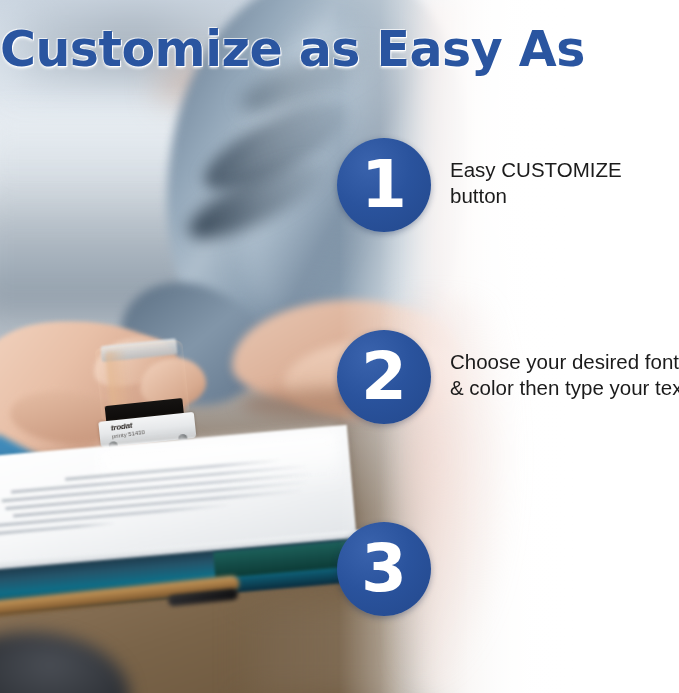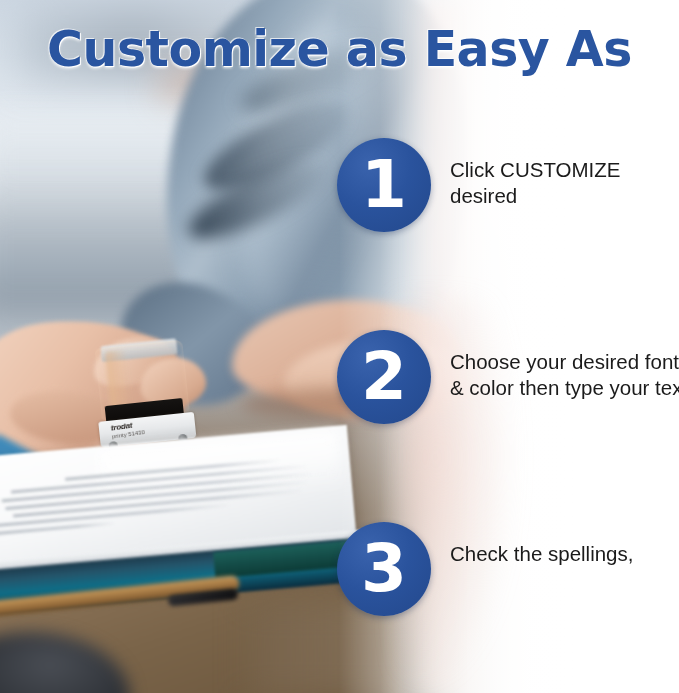--- a/index.html
+++ b/index.html
@@ -459,21 +459,21 @@
     background: radial-gradient(ellipse at 20% 40%, rgba(238,206,196,.55), rgba(238,206,196,0) 70%);
     filter: blur(12px);
     pointer-events: none;
   }
 
   
   .headline {
     position: absolute;
     left: 0; top: 22px;
     width: 679px;
-    text-align: center;
+    text-align: left;
     font-family: "DejaVu Sans", sans-serif;
     font-weight: bold;
     font-size: 49px;
     line-height: 56px;
     letter-spacing: -0.5px;
     color: #2a55a0;
     text-shadow:
       1px 1px 0 #ffffff,
       -1px -1px 0 rgba(255,255,255,.7),
       0 2px 3px rgba(255,255,255,.85);
@@ -587,33 +587,32 @@
     <div class="bg-glow-warm"></div>
     <div class="fade-right"></div>
     <div class="fade-right-warm"></div>
   </div>
 
   <div class="headline">Customize as Easy As</div>
 
   <div class="step step-1">
     <div class="badge">1</div>
     <div class="step-text">
-      <span class="ln">Click CUSTOMIZE</span>
-      <span class="ln">desired</span>
+      <span class="ln">Easy CUSTOMIZE</span>
+      <span class="ln">button</span>
     </div>
   </div>
 
   <div class="step step-2">
     <div class="badge">2</div>
     <div class="step-text">
       <span class="ln">Choose your desired font</span>
       <span class="ln">&amp; color then type your text</span>
     </div>
   </div>
 
   <div class="step step-3">
     <div class="badge">3</div>
     <div class="step-text">
-      <span class="ln">Check the spellings,</span>
     </div>
   </div>
 
 </div>
 
 </body></html>

